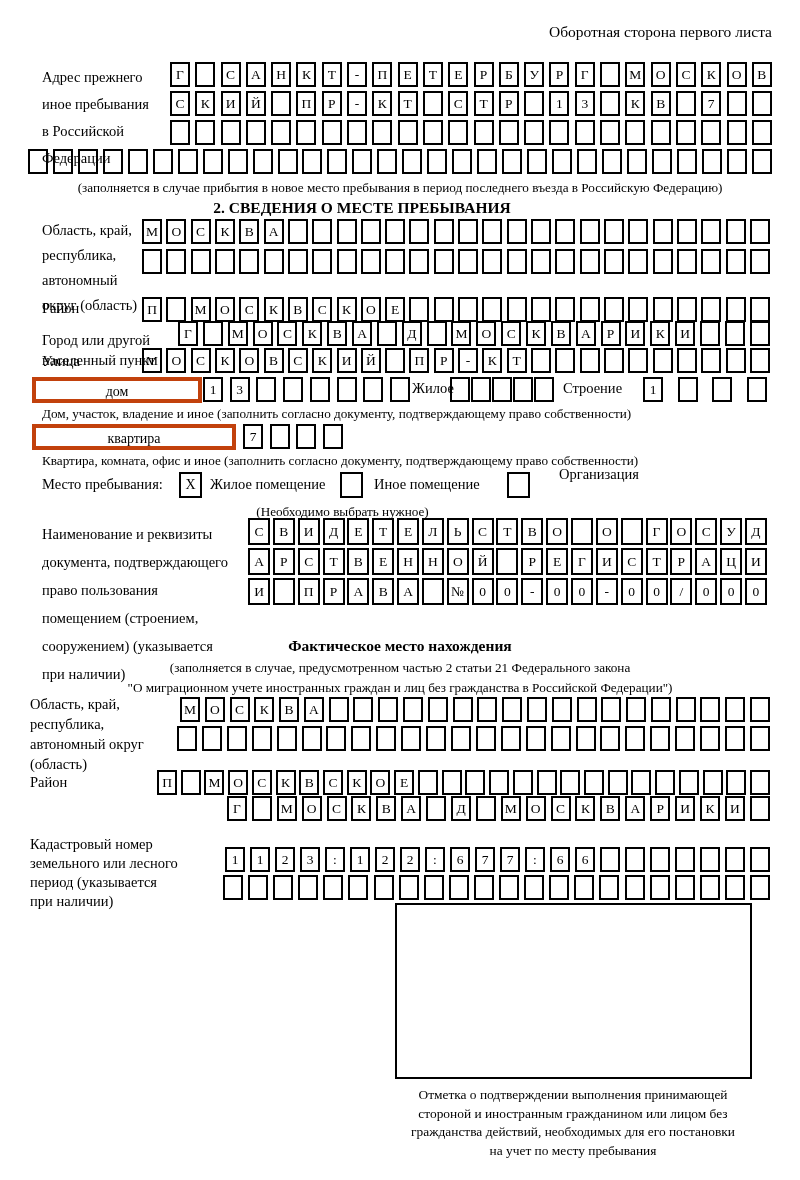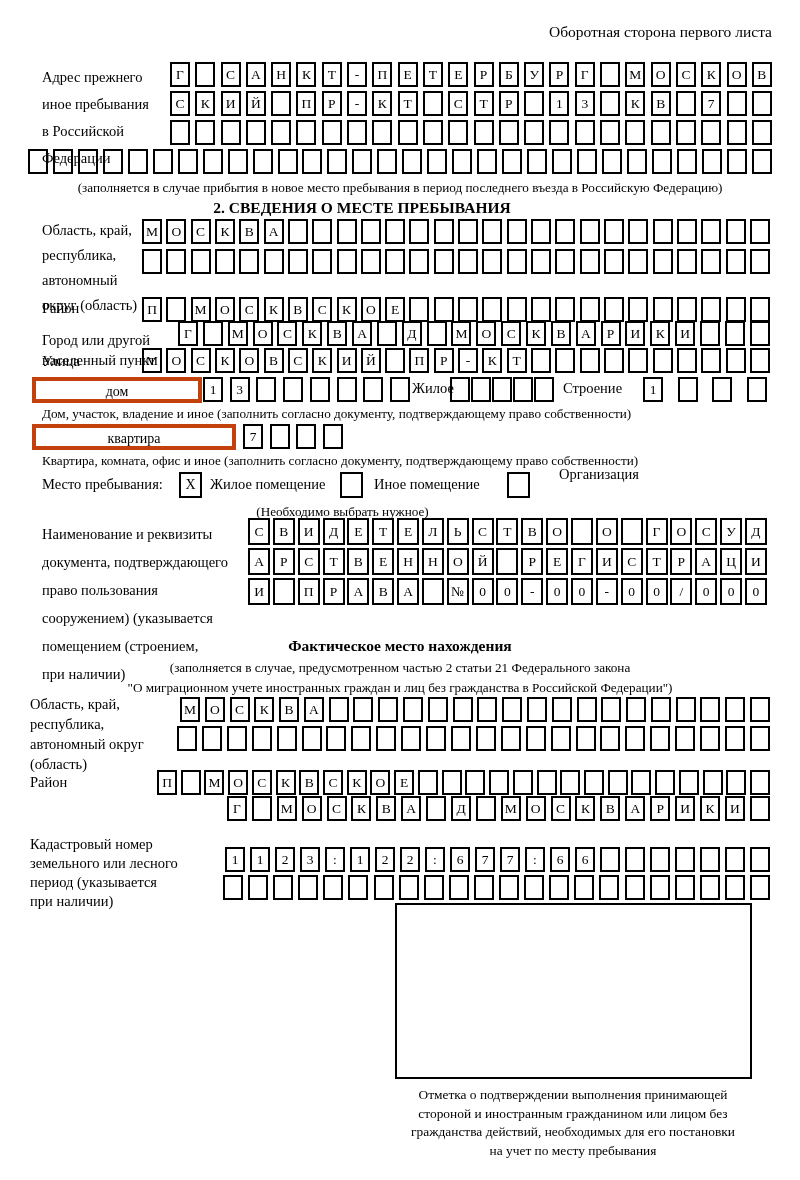--- a/index.html
+++ b/index.html
@@ -355,22 +355,22 @@
   <div class="abs ckbox" style="left:340px;top:472px;"></div>
   <div class="abs lbl" style="left:374px;top:477px;">Иное помещение</div>
   <div class="abs ckbox" style="left:507px;top:472px;"></div>
   <div class="abs lbl" style="left:551px;top:467px;margin-left:8px;">Организация</div>
   <div class="abs note center" style="left:225px;top:504px;width:235px;text-align:center;">(Необходимо выбрать нужное)</div>
 
   <div class="abs lines lbl" style="left:42px;top:520px;line-height:28px;">
       <div>Наименование и реквизиты</div>
       <div>документа, подтверждающего</div>
       <div>право пользования</div>
+      <div>помещением (строением,</div>
       <div>сооружением) (указывается</div>
-      <div>помещением (строением,</div>
       <div>при наличии)</div>
     </div>
   <div class="abs crow lg" style="left:248px;top:518px;width:519px;">
       <span class="cell">С</span>
       <span class="cell">В</span>
       <span class="cell">И</span>
       <span class="cell">Д</span>
       <span class="cell">Е</span>
       <span class="cell">Т</span>
       <span class="cell">Е</span>

